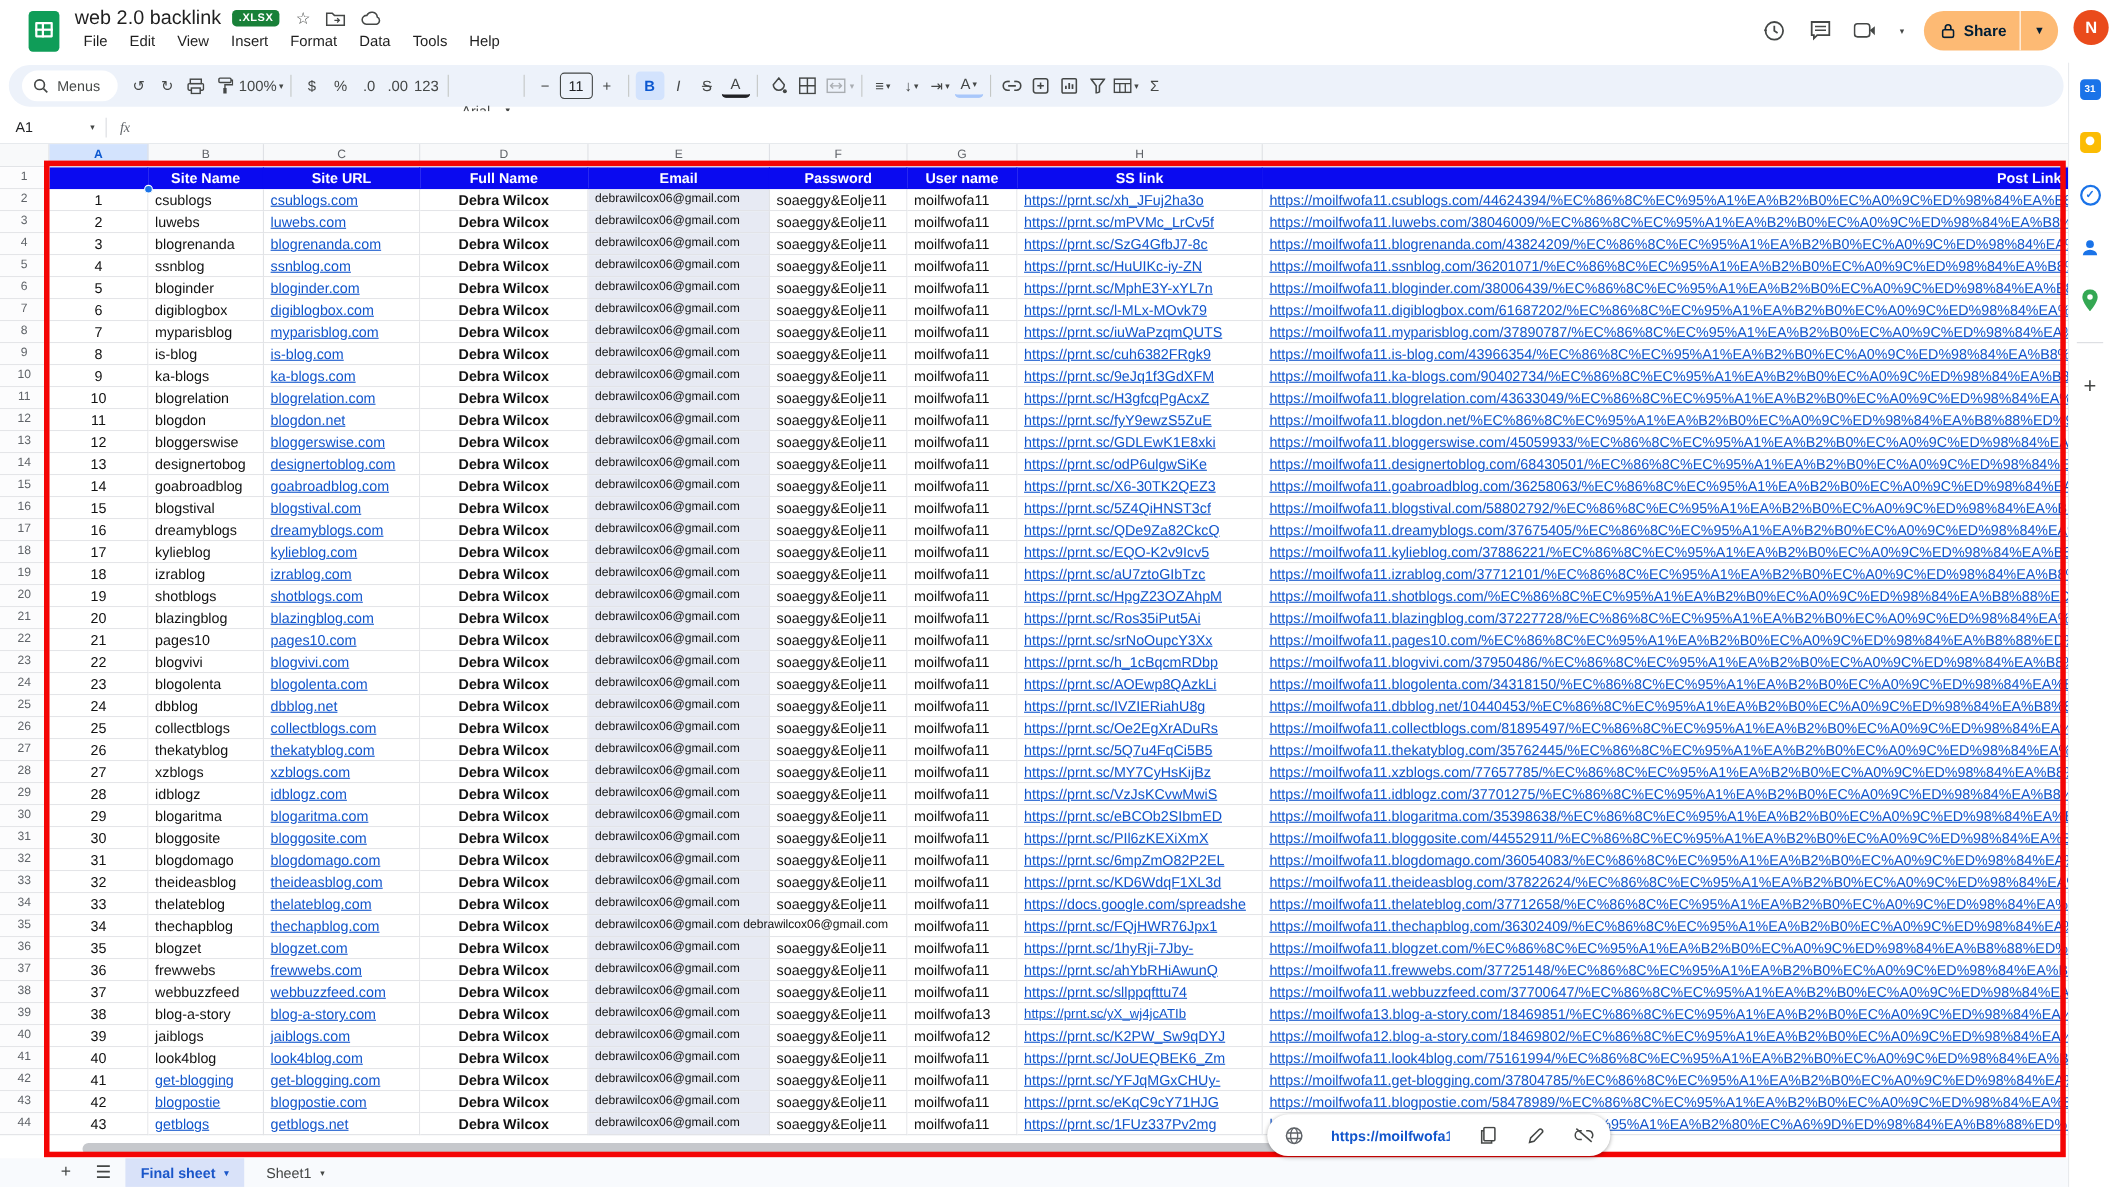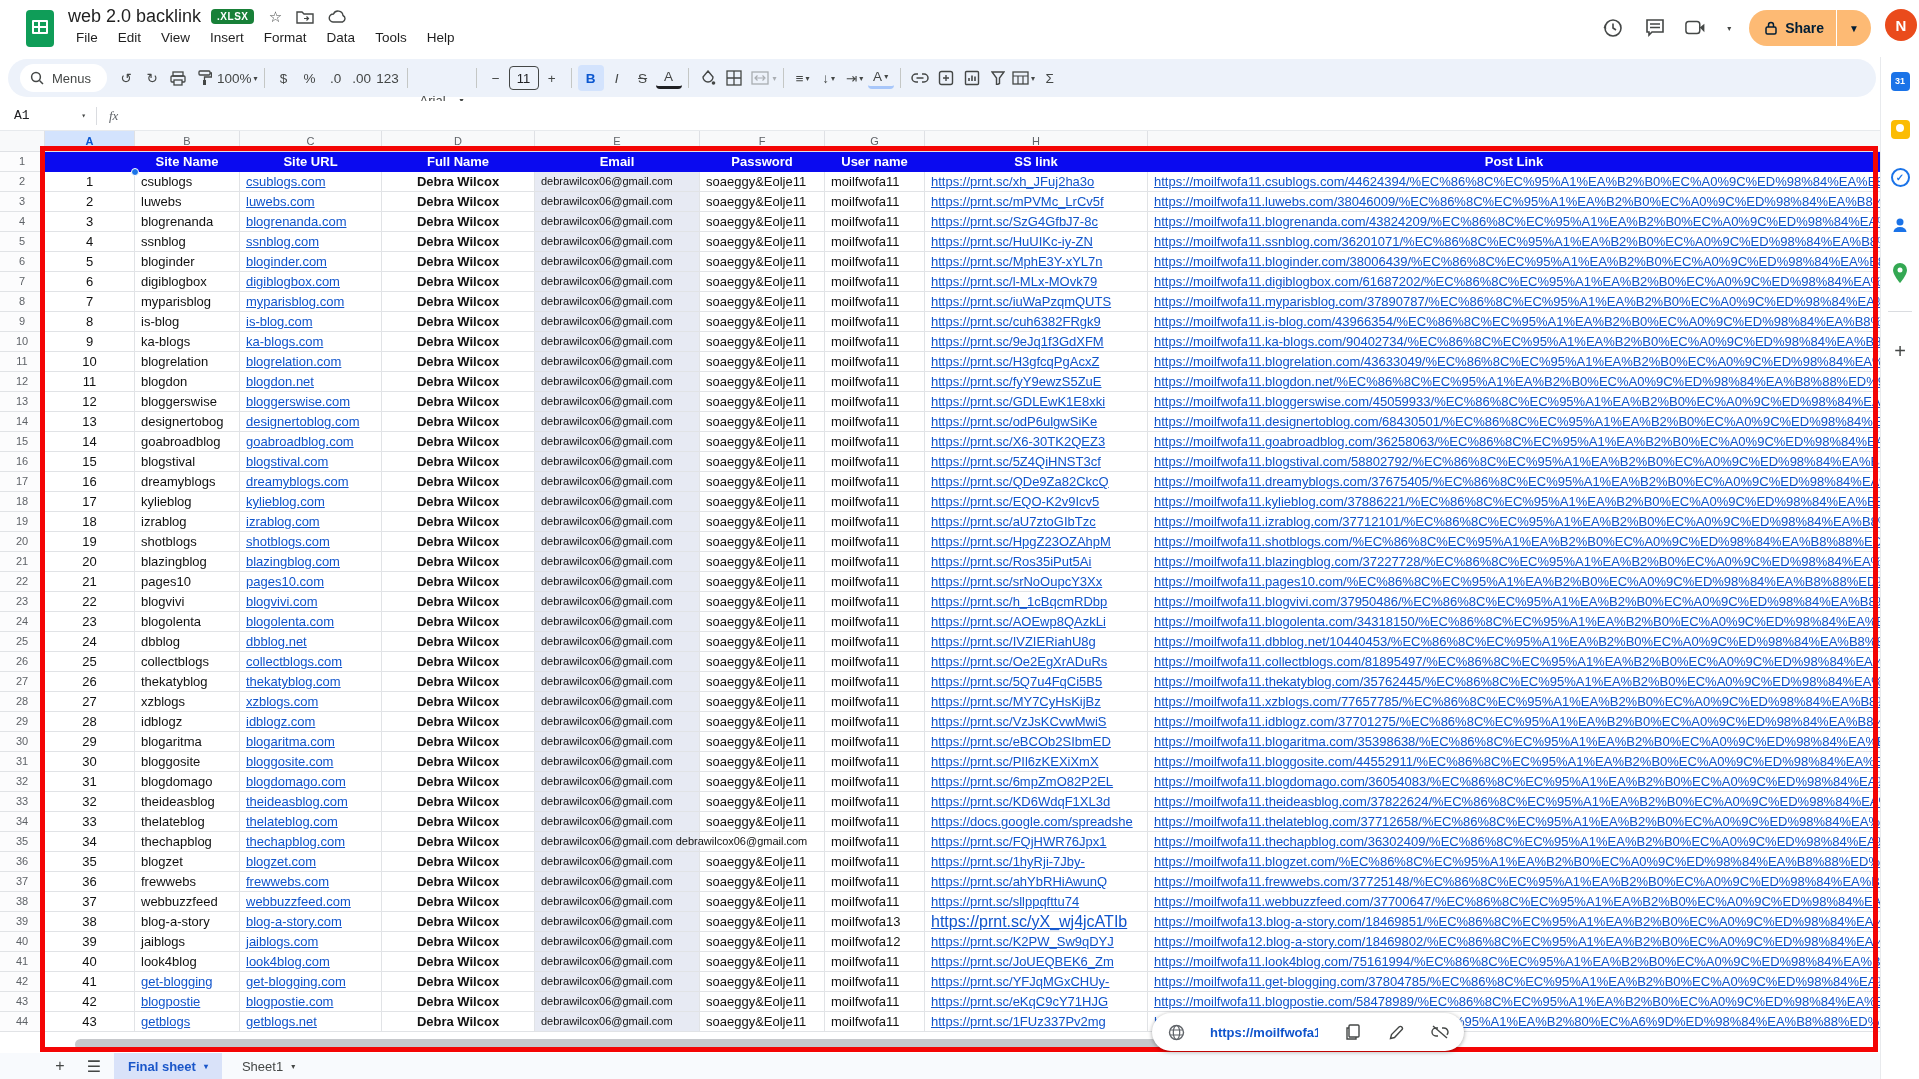--- a/index.html
+++ b/index.html
@@ -35,44 +35,44 @@
   .ti b { font-weight:bold; }
   .tdiv { width:1px; height:20px; background:#c4c7c5; margin:0 6px; }
   .caret { font-size:8px; color:#444746; }
   .fontbox { font-size:13px; color:#444746; padding:0 6px; display:flex; gap:14px; align-items:center; cursor:pointer;margin-top:45px; }
   .sizebox { width:30px; height:24px; border:1px solid #444746; border-radius:4px; display:flex; align-items:center; justify-content:center; font-size:13px; color:#202124; background:#edf2fa; }
   .collapse { position:absolute; right:26px; top:68px; color:#444746; cursor:pointer; }
   svg.gi { display:block; }
 
   
   .fbar { position:absolute; left:0; top:101px; width:1880px; height:30px; background:#fff; border-bottom:1px solid #e7eaed; display:flex; align-items:center; }
-  .namebox { width:96px; display:flex; align-items:center; justify-content:space-between; padding:0 10px 0 14px; font-size:13px; color:#202124; cursor:pointer;font-family:Liberation Mono, monospace; }
+  .namebox { width:96px; display:flex; align-items:center; justify-content:space-between; padding:0 10px 0 14px; font-size:13px; color:#202124; cursor:pointer; }
   .fdiv { width:1px; height:18px; background:#dadce0; margin-right:12px; }
   .fx { font-size:13px; font-style:italic; color:#5f6368; font-family:"Liberation Serif", serif; margin-right:14px; }
   .finput { flex:1; font-size:13px; color:#202124; }
 
   
   .colhead { position:absolute; left:0; top:131px; width:1880px; height:21px; display:flex; background:#f8f9fa; border-bottom:1px solid #dfe1e5; }
   .ch { border-right:1px solid #dfe1e5; font-size:11px; color:#5f6368; display:flex; align-items:center; justify-content:center; height:100%; cursor:pointer; }
   .ch.sel { background:#d3e3fd; color:#0b57d0; font-weight:bold; }
   .grid { position:absolute; left:0; top:152px; width:1880px; height:887px; overflow:hidden; background:#fff; }
   .grow { display:flex; height:20px; }
   .cell { border-right:1px solid #e1e3e6; border-bottom:1px solid #e1e3e6; font-size:13px; color:#111; line-height:19px; padding:0 6px; white-space:nowrap; overflow:hidden; background:#fff; cursor:cell; }
   .rh { background:#fcfcfd; color:#5f6368; font-size:11px; text-align:center; padding:0; cursor:pointer; }
   .w-rh{width:45px}.w-a{width:90px}.w-b{width:105px}.w-c{width:142px}.w-d{width:153px}
   .w-e{width:165px}.w-f{width:125px}.w-g{width:100px}.w-h{width:223px}.w-i{width:732px;border-right:none}
   .ctr { text-align:center; }
   .bold { font-weight:bold; }
   .lnk { color:#1155cc; text-decoration:underline; }
   .em { background:#e7eaf3; font-size:11px; line-height:19px; }
   .em-over { overflow:visible; position:relative; z-index:1; }
   .zt { position:relative; z-index:2; }
-  .ss-small { font-size:16px; }
+  .ss-small { font-size:12px; }
   .hrow .cell { background:#0a0af0; color:#fff; font-weight:bold; text-align:center; border-color:#0a0af0; }
-  .hrow .cell.left { text-align:center; }
+  .hrow .cell.left { text-align:right; }
   .hrow .rh { background:#fcfcfd; color:#5f6368; font-weight:normal; border-color:#e1e3e6; }
   .fill-handle { position:absolute; left:131px; top:168px; width:8px; height:8px; border-radius:50%; background:#1a73e8; border:1px solid #fff; z-index:5; }
 
   
   .hscroll { position:absolute; left:75px; top:1039px; width:1100px; height:11px; border-radius:6px; background:#c6c8cc; z-index:6; cursor:grab; }
   .redbox { position:absolute; left:40px; top:146px; width:1838px; height:906px; border:5px solid #f40505; z-index:7; pointer-events:none; }
   .linkpill { position:absolute; left:1152px; top:1013px; width:312px; height:38px; background:#fff; border-radius:20px; box-shadow:0 1px 4px rgba(0,0,0,.35); display:flex; align-items:center; gap:24px; padding:0 14px; z-index:8; }
   .linkpill .urltxt { font-size:13px; color:#1155cc; font-weight:bold; flex:1; white-space:nowrap; overflow:hidden; }
   .pill-ico { width:20px; display:flex; justify-content:center; cursor:pointer; }
 

